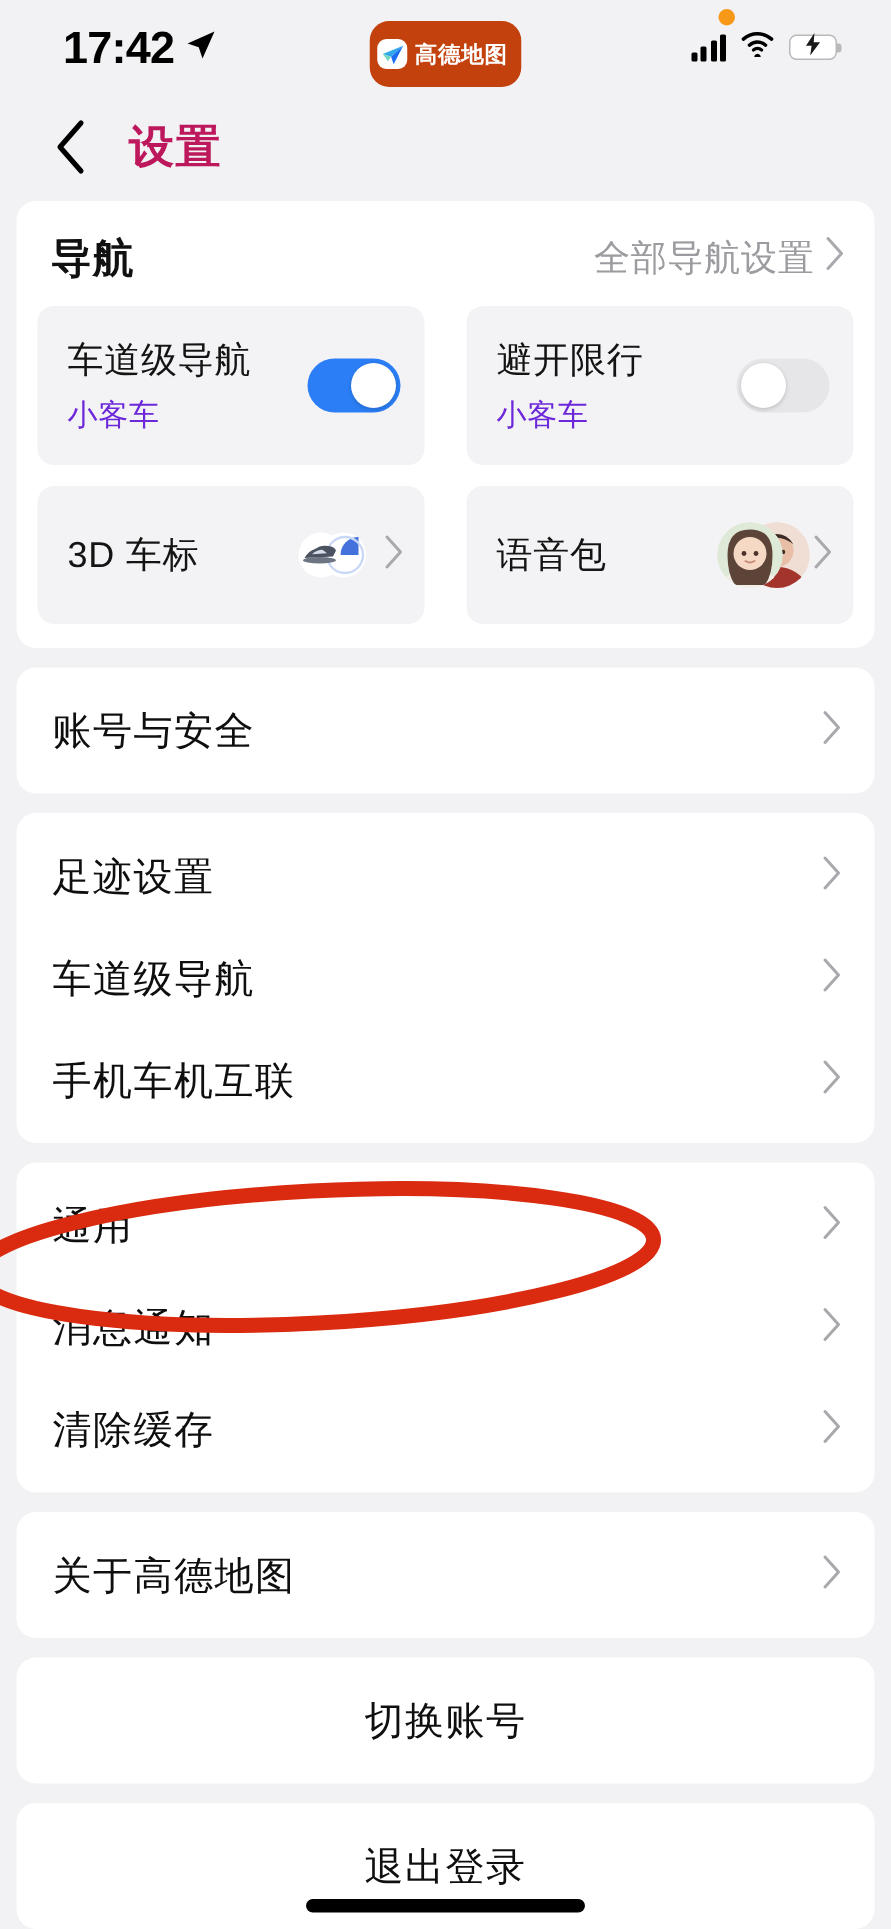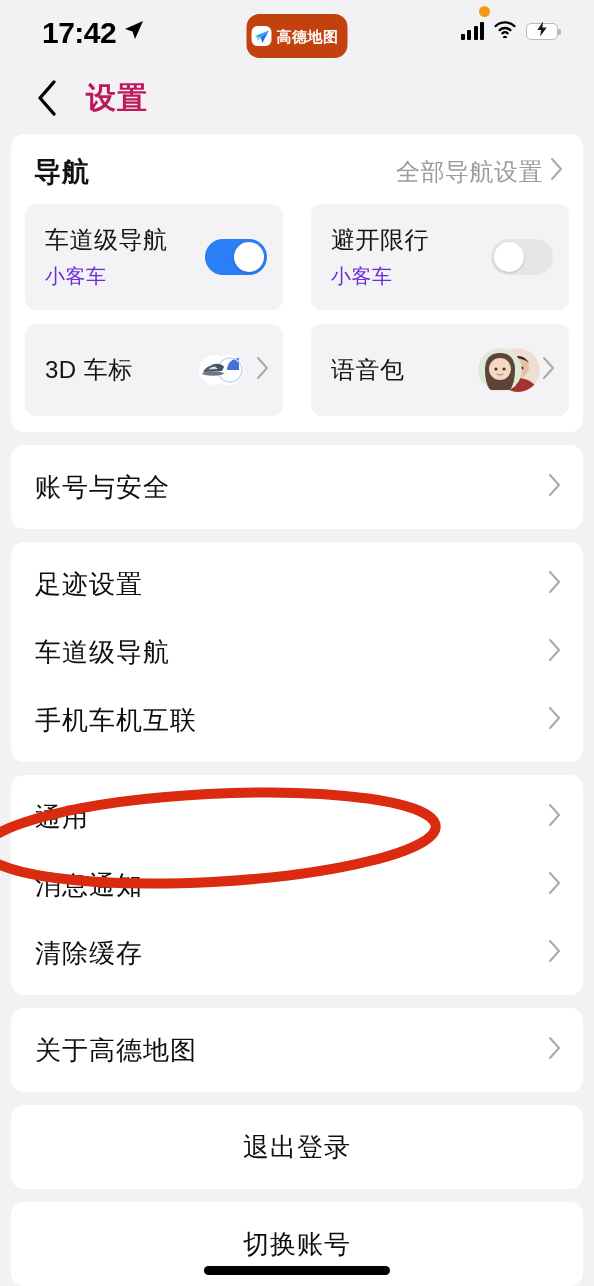--- a/index.html
+++ b/index.html
@@ -418,27 +418,27 @@
       <span class="chev-gray">
         <svg width="13" height="24" viewBox="0 0 13 24">
             <path d="M2 2 L11 12 L2 22" stroke="#a8a8ad" stroke-width="2" fill="none" stroke-linecap="round" stroke-linejoin="round"></path>
           </svg>
       </span>
     </div>
   </div>
 
   <div class="card card-pad-a">
     <div class="row-center">
+      <span class="row-label">切换账号</span>
+    </div>
+  </div>
+
+  <div class="card card-pad-a">
+    <div class="row-center">
       <span class="row-label">退出登录</span>
-    </div>
-  </div>
-
-  <div class="card card-pad-a">
-    <div class="row-center">
-      <span class="row-label">切换账号</span>
     </div>
   </div>
 
   <div class="home-ind"></div>
 
   <div class="annot">
     <svg width="468" height="104" viewBox="0 0 468 104">
       <ellipse cx="234" cy="52" rx="226" ry="44" fill="none" stroke="#da2a0f" stroke-width="10" transform="rotate(-3 234 52)"></ellipse>
     </svg>
   </div>

